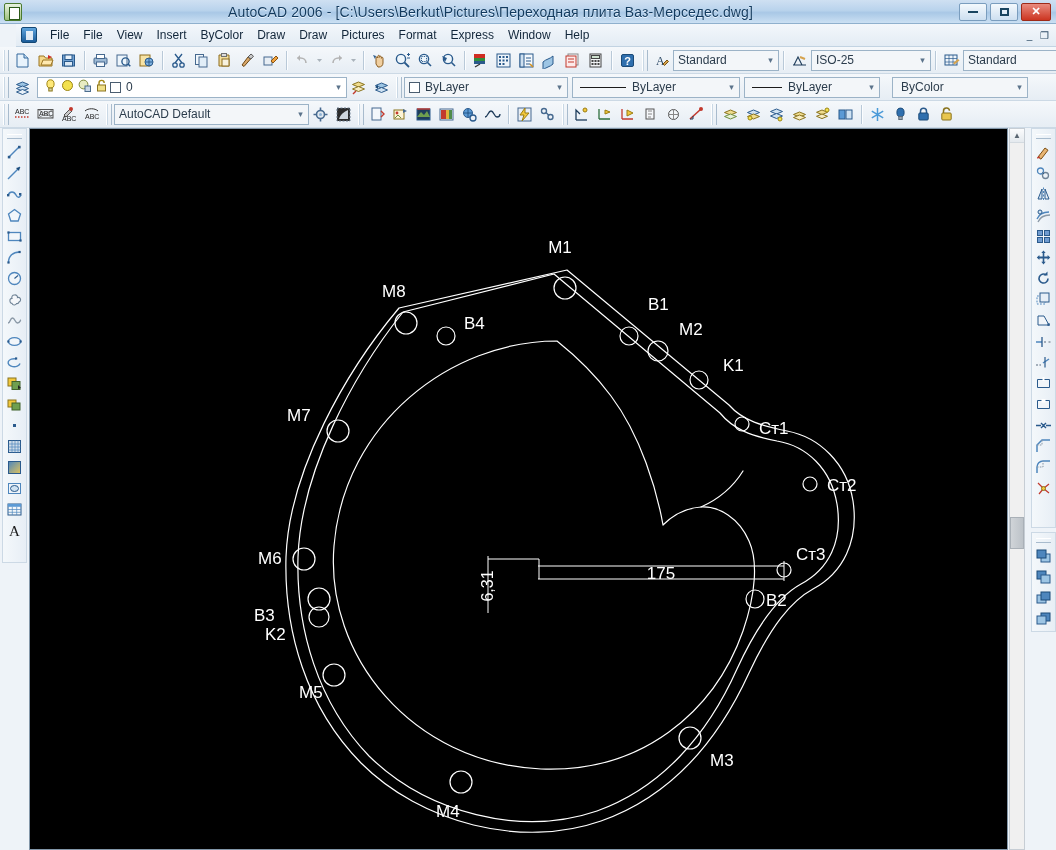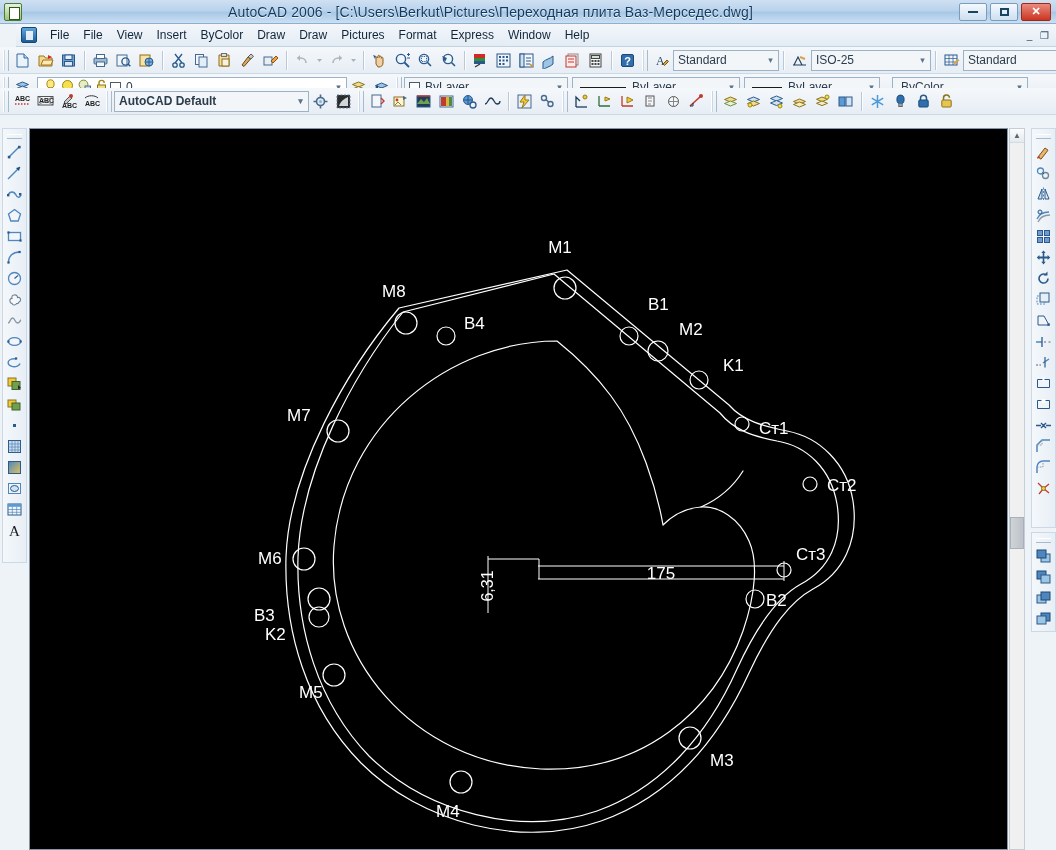--- a/index.html
+++ b/index.html
@@ -69,21 +69,21 @@
 
   
   .trow {
     position:absolute; left:0; width:1056px; height:27px;
     background:linear-gradient(to bottom,#f5f8fb,#e6edf4);
     border-bottom:1px solid #ccd9e5;
     display:flex; align-items:center;
   }
   #trow1{ top:47px; }
   #trow2{ top:74px; }
-  #trow3{ top:88px;font-weight:bold; }
+  #trow3{ top:101px; }
   .grip{
     width:6px;height:21px;margin:0 2px 0 3px;flex:0 0 auto;
     border-left:1px solid #fff; border-right:1px solid #a8bbcd;
     box-shadow:inset 1px 0 0 #c9d8e5;
   }
   .sep{ width:1px;height:19px;background:#b9c9d8;margin:0 4px; box-shadow:1px 0 0 #fbfdff; flex:0 0 auto;}
   .tbtn{
     width:23px;height:23px;flex:0 0 auto;display:flex;align-items:center;justify-content:center;
     border:1px solid transparent; border-radius:2px; position:relative;
   }

